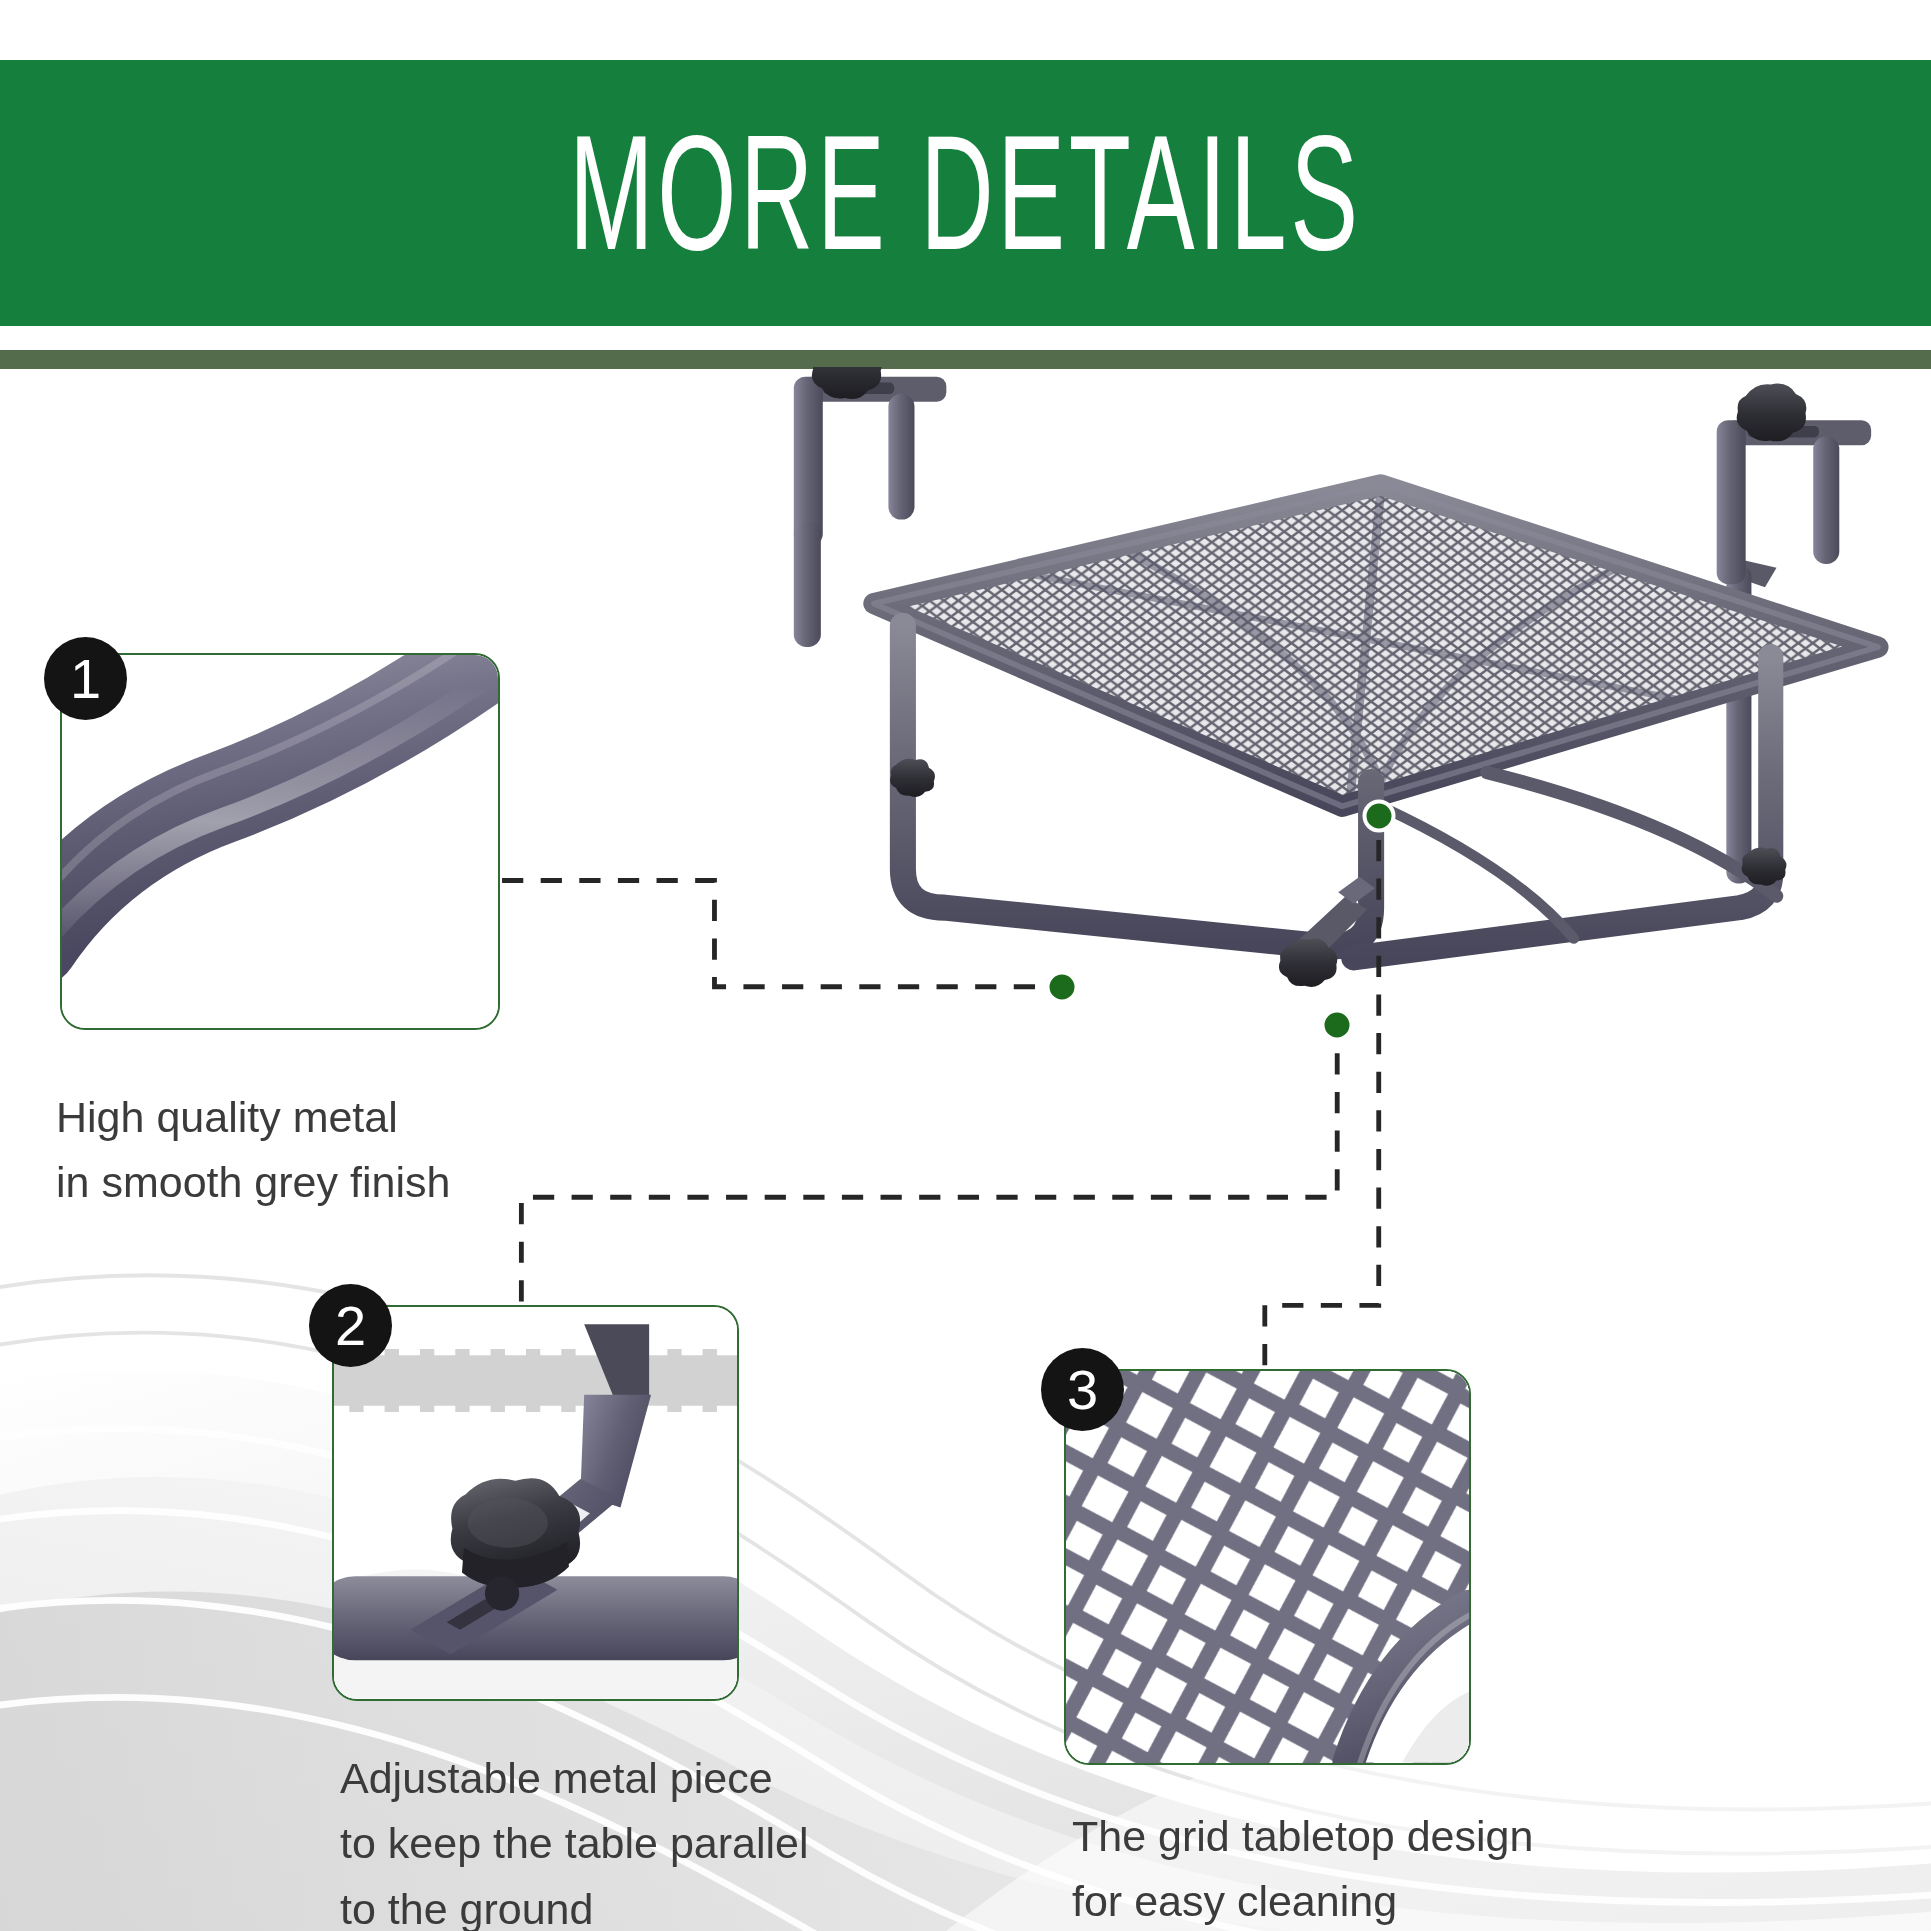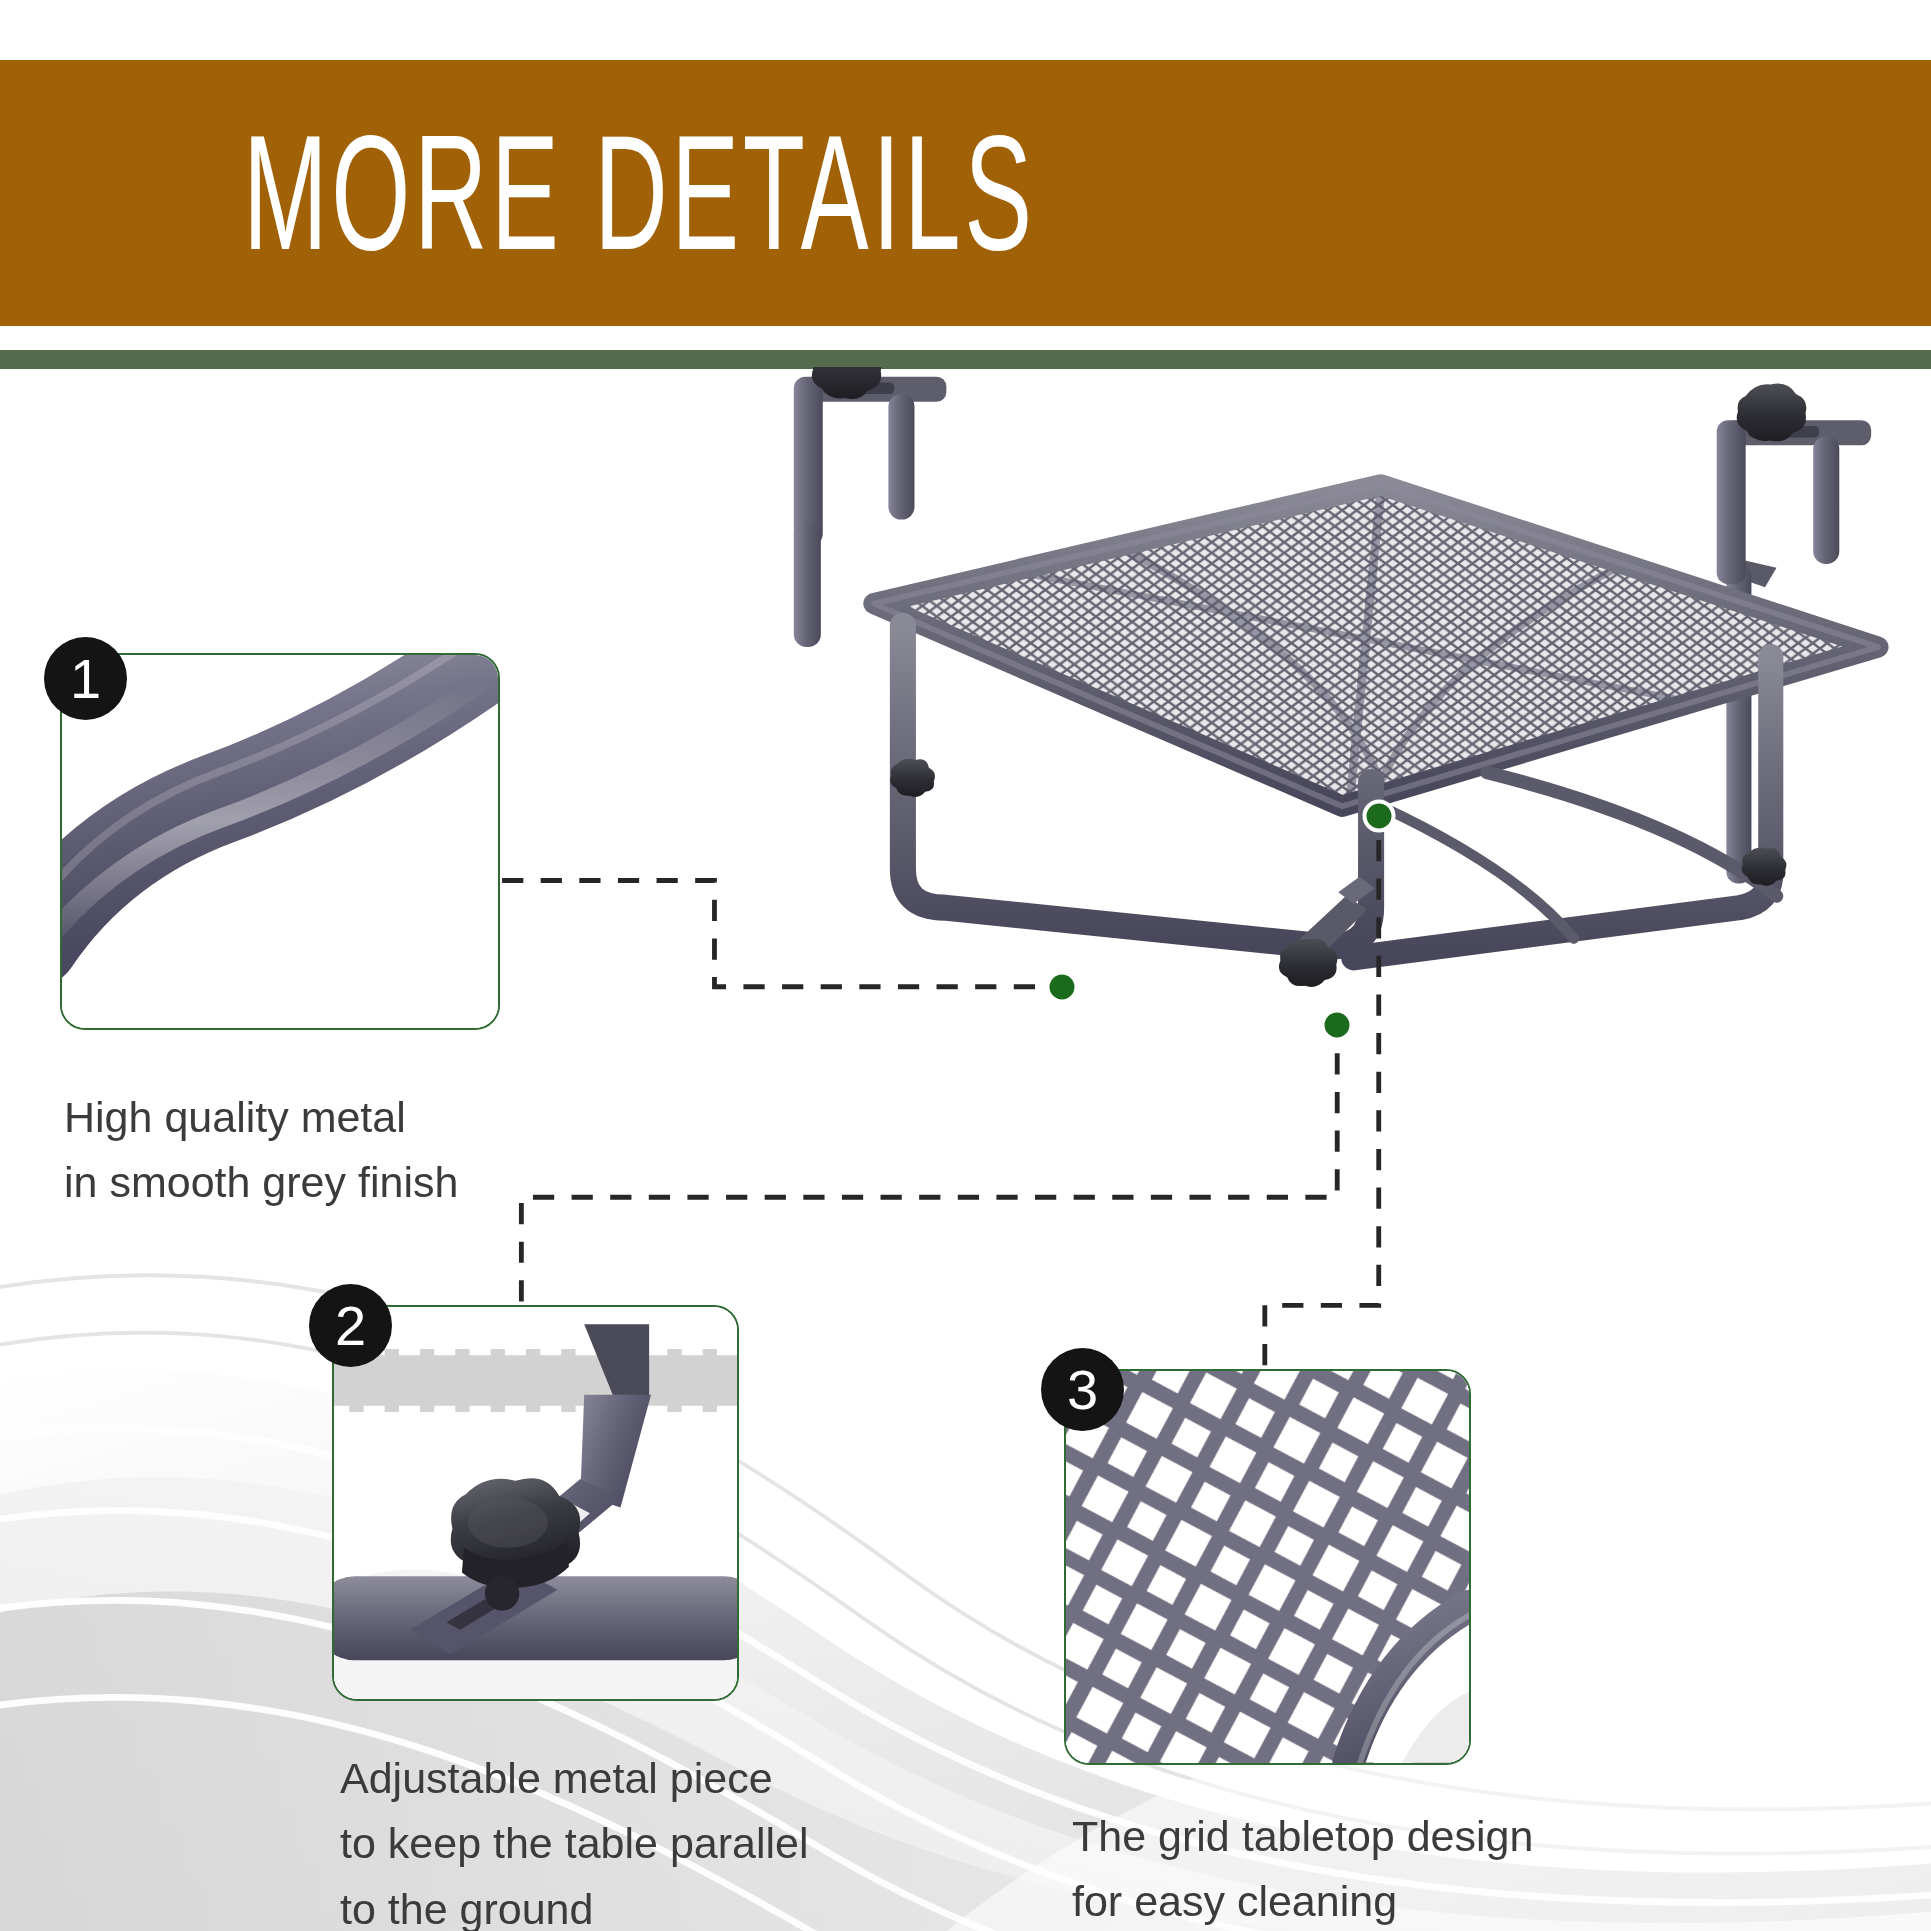--- a/index.html
+++ b/index.html
@@ -8,22 +8,22 @@
     font-family:"Liberation Sans", sans-serif;
     background:#ffffff;
     position:relative;
     overflow:hidden;
   }
   .stage { position:absolute; inset:0; width:1931px; height:1931px; }
 
   
   .banner {
     position:absolute; left:0; top:60px; width:1931px; height:266px;
-    background:#a16207;
-    display:flex; align-items:center; justify-content:flex-start;
+    background:#15803d;
+    display:flex; align-items:center; justify-content:center;
   }
   .banner-title {
     color:#ffffff;
     font-size:164px;
     line-height:1;
     font-weight:400;
     letter-spacing:5.8px;
     transform:scaleX(0.62);
     transform-origin:center center;
     white-space:nowrap;
@@ -64,21 +64,21 @@
     font-size:43px;
     line-height:1.52;
     font-weight:400;
     white-space:pre-line;
     font-family:"Liberation Sans", sans-serif;
   }
 
   
   #callout-1 { left:60px;  top:653px;  width:440px; height:377px; }
   #badge-1   { left:44px;  top:637px; }
-  #caption-1 { left:64px;  top:1085px; width:541px; }
+  #caption-1 { left:56px;  top:1085px; width:541px; }
 
   
   #callout-2 { left:332px; top:1305px; width:407px; height:396px; }
   #badge-2   { left:309px; top:1284px; }
   #caption-2 { left:340px; top:1746px; width:599px; }
 
   
   #callout-3 { left:1064px; top:1369px; width:407px; height:396px; }
   #badge-3   { left:1041px; top:1348px; }
   #caption-3 { left:1072px; top:1804px; width:579px; }

